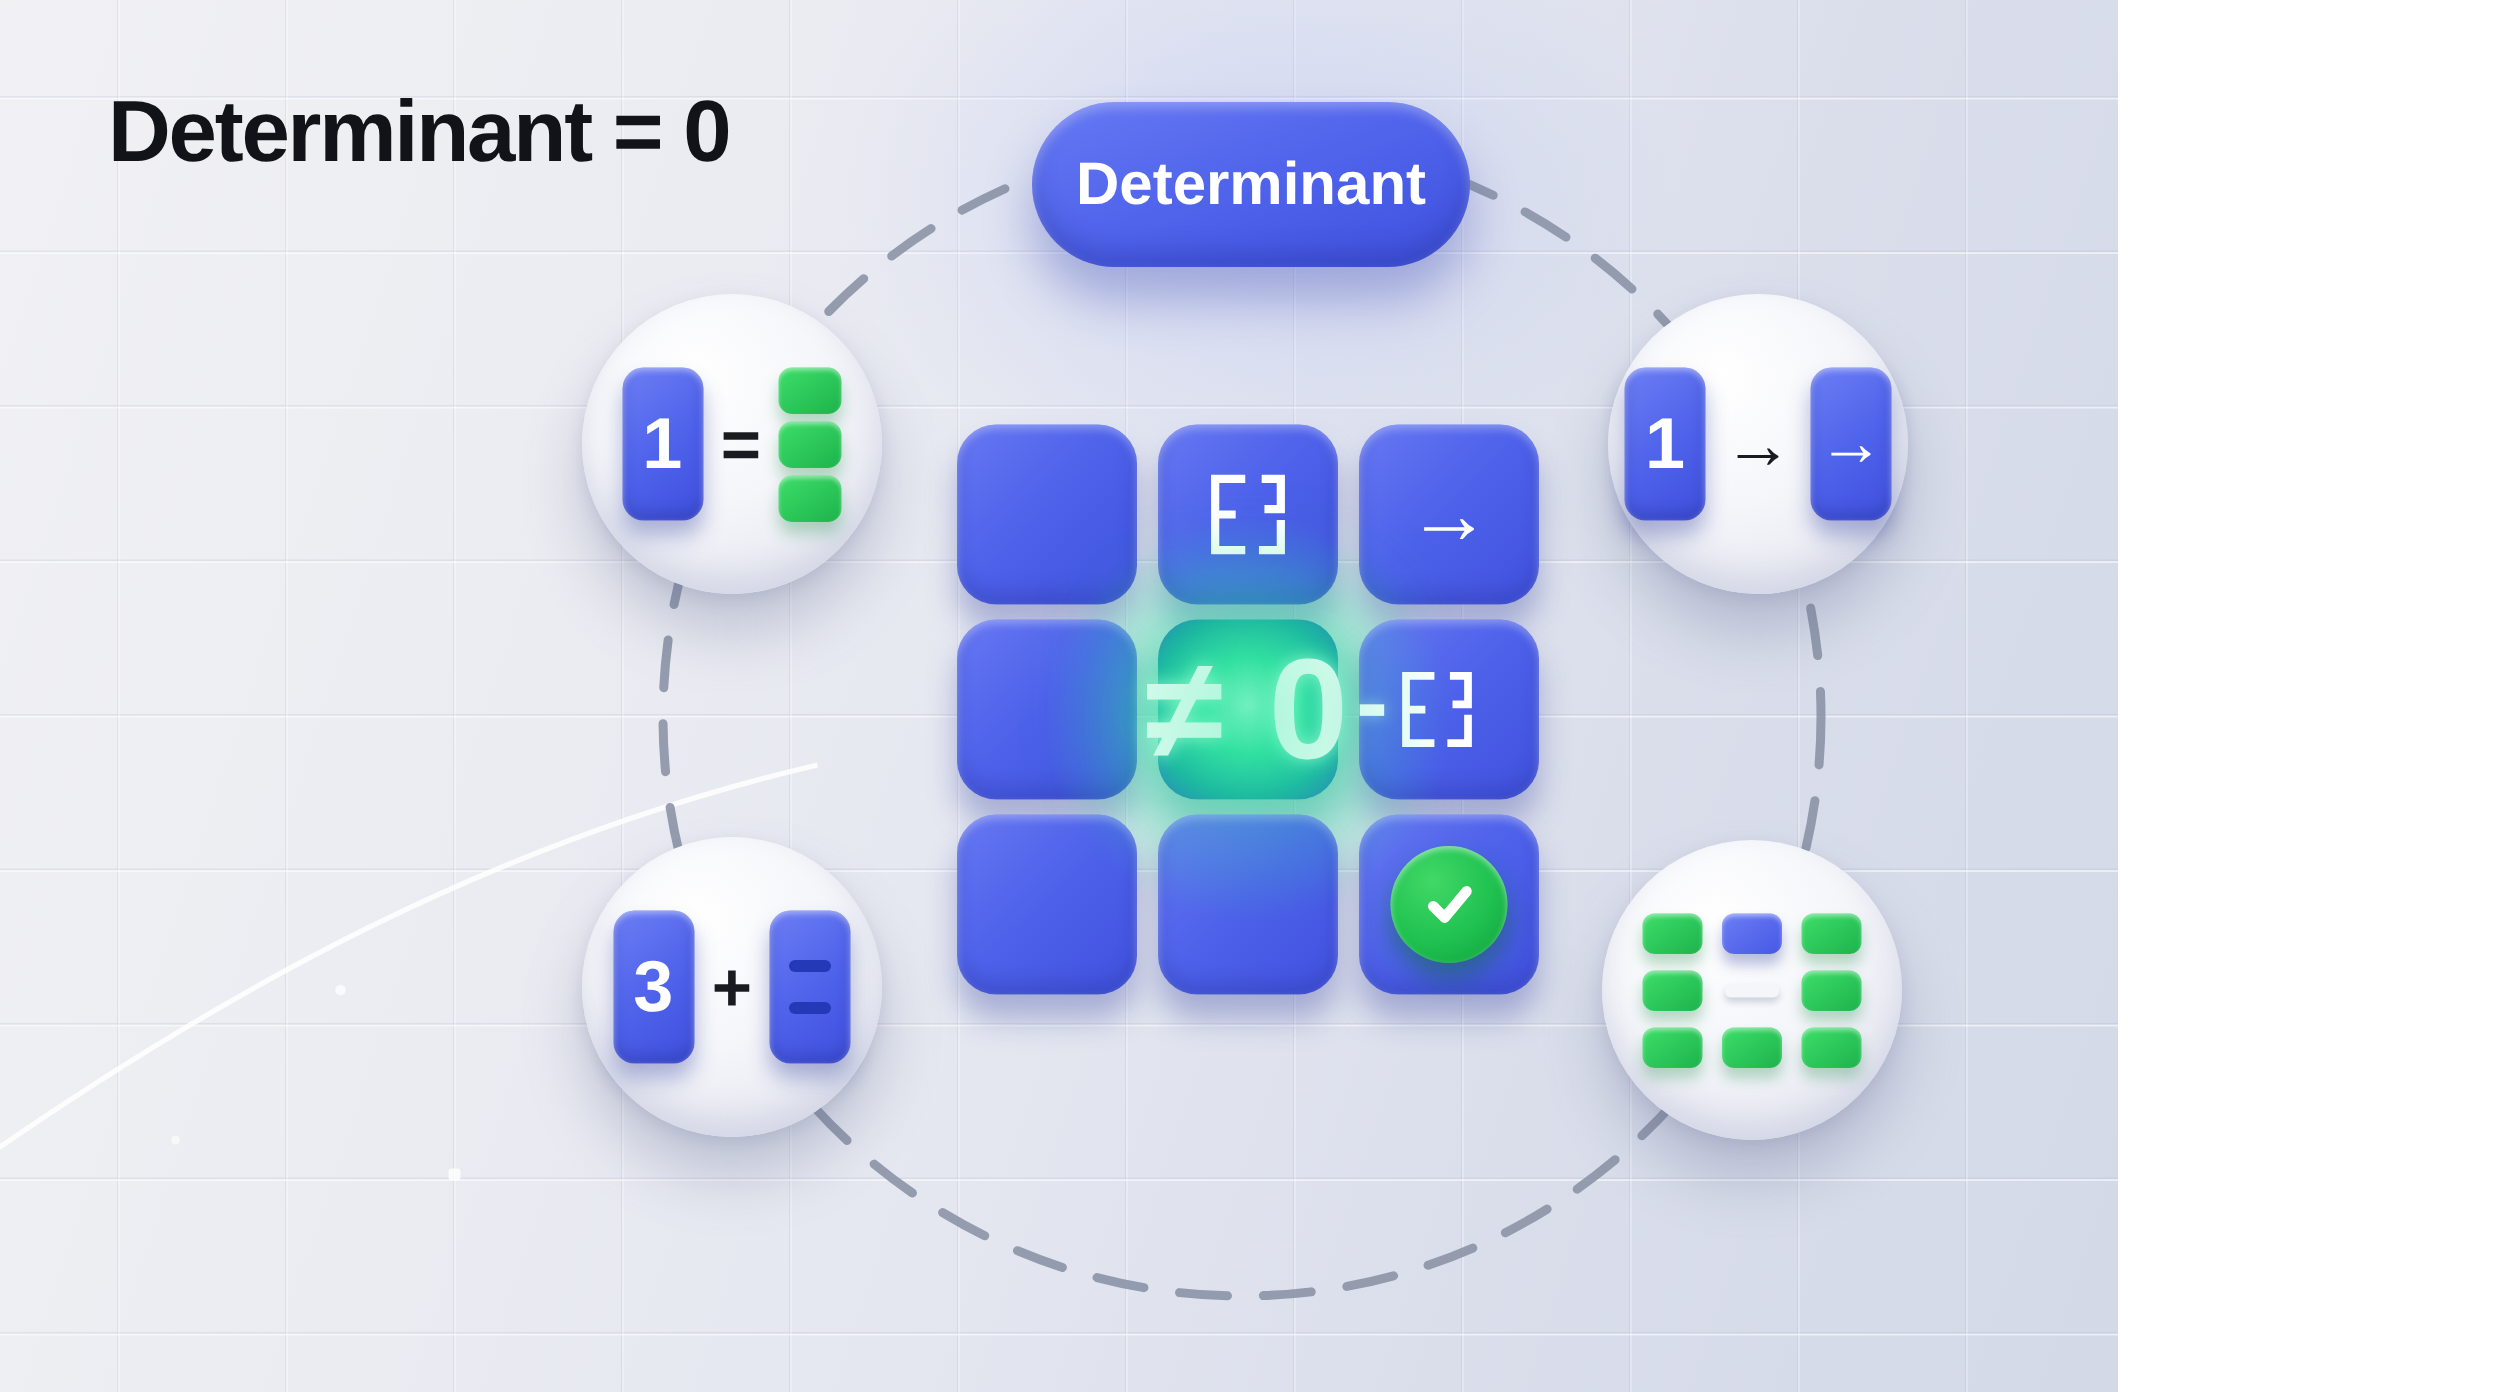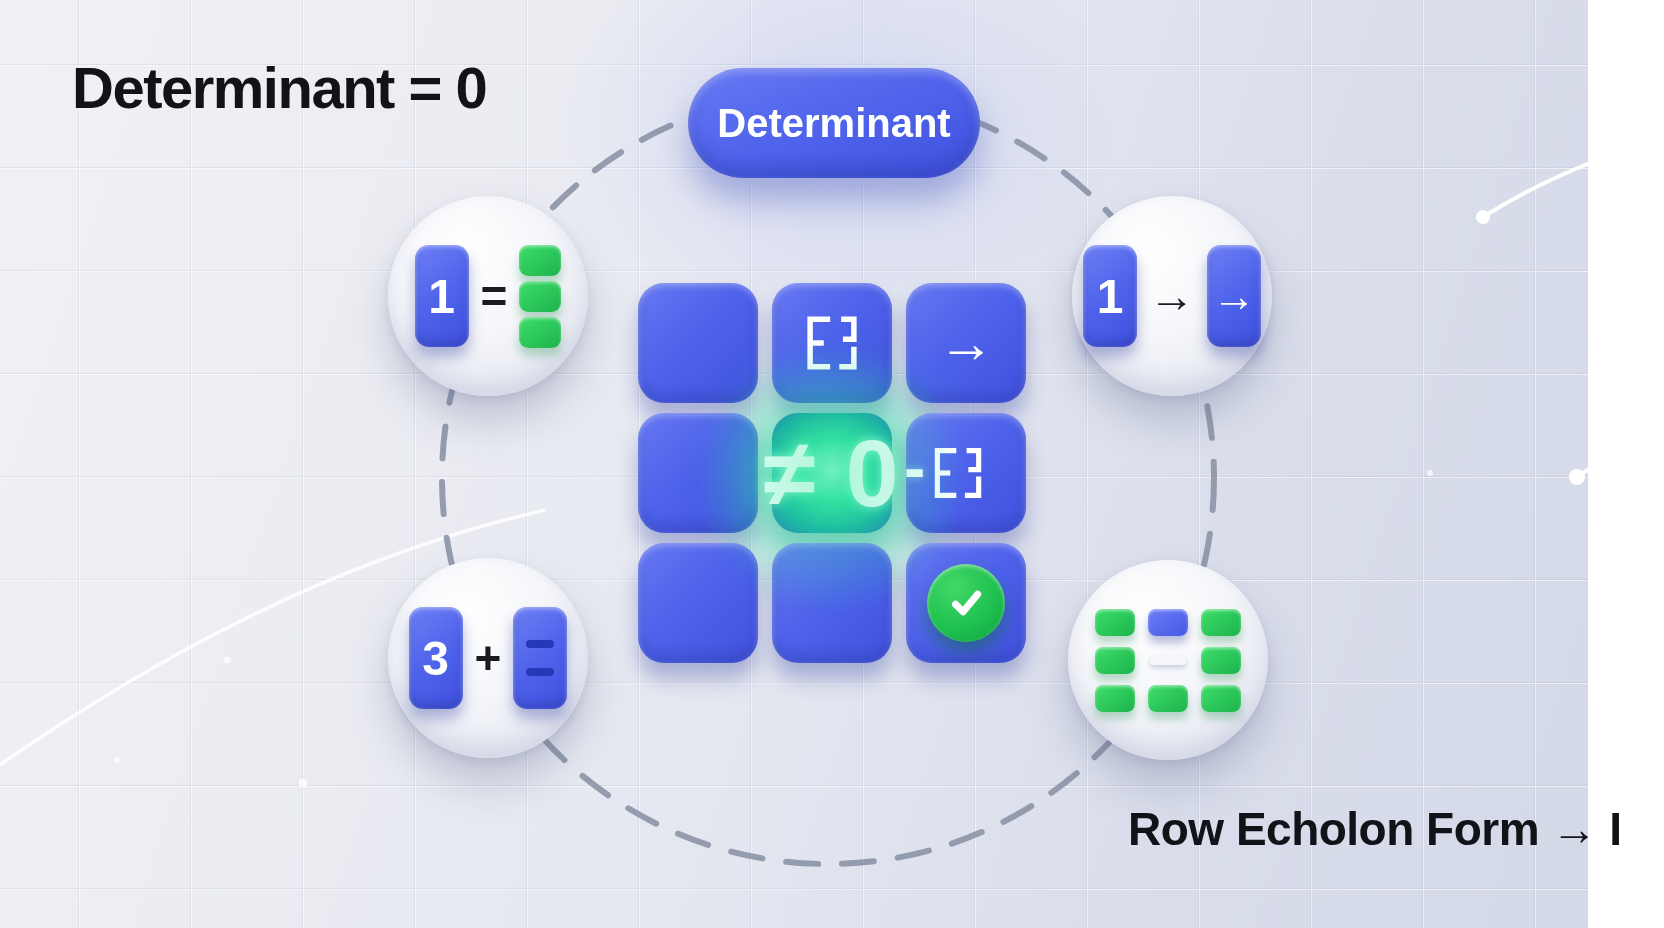--- a/index.html
+++ b/index.html
@@ -1,18 +1,18 @@
 <!DOCTYPE html>
 <html><head>
 <meta charset="utf-8">
 <style>
   html,body{margin:0;padding:0;}
   body{width:1664px;height:928px;overflow:hidden;font-family:"Liberation Sans",sans-serif;}
 
-  .stage{position:relative;width:1588px;height:928px;
+  .stage{position:relative;width:1412px;height:928px;
     background:linear-gradient(108deg,#f1f1f4 0%,#ebecf2 30%,#e4e7f0 52%,#dadeeb 74%,#d4d9e8 100%);}
   
   .stage::before{content:"";position:absolute;inset:0;z-index:1;pointer-events:none;
     background-image:
       linear-gradient(to right,rgba(255,255,255,.55) 1px,transparent 1px),
       linear-gradient(to bottom,rgba(255,255,255,.55) 1px,transparent 1px),
       linear-gradient(to right,rgba(168,174,194,.22) 1px,transparent 1px),
       linear-gradient(to bottom,rgba(168,174,194,.22) 1px,transparent 1px);
     background-size:112px 103px,112px 103px,112px 103px,112px 103px;
     background-position:79px 65px,79px 65px,78px 64px,78px 64px;}
@@ -204,15 +204,14 @@
     <div class="checkwrap">
       <svg width="42" height="42" viewBox="0 0 36 36">
         <path d="M9 19 l6.5 6.5 L28 10.5" fill="none" stroke="#ffffff" stroke-width="6" stroke-linecap="round" stroke-linejoin="round"></path>
       </svg>
     </div>
   </div>
 
   <div class="soft-glow glow-center"></div>
 
 
-  <div class="footline">Row Echolon Form → I</div>
 
 </div>
 
 </body></html>

